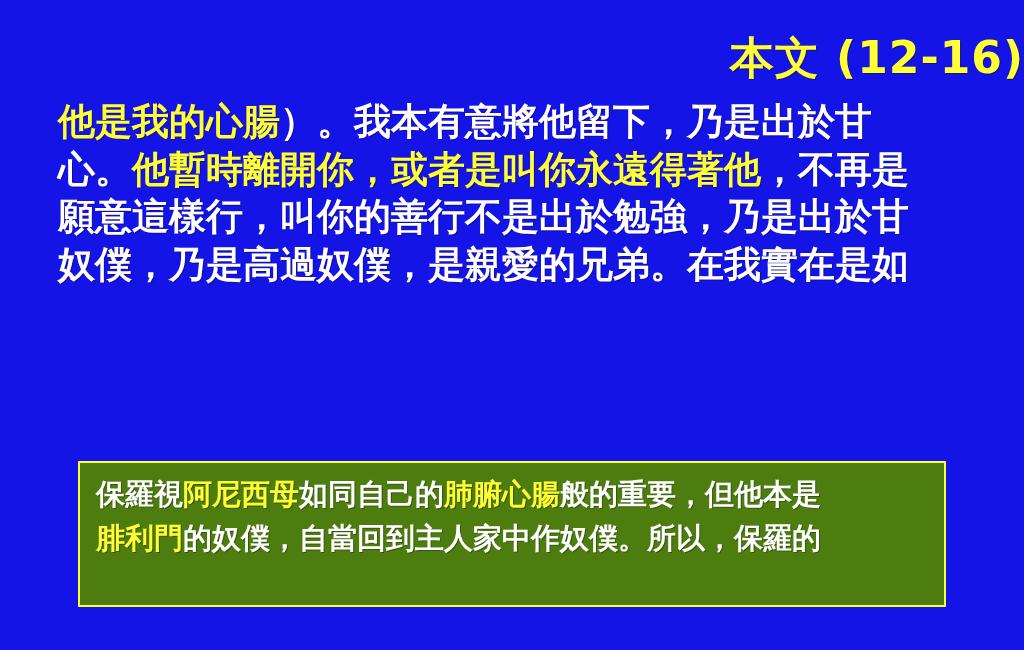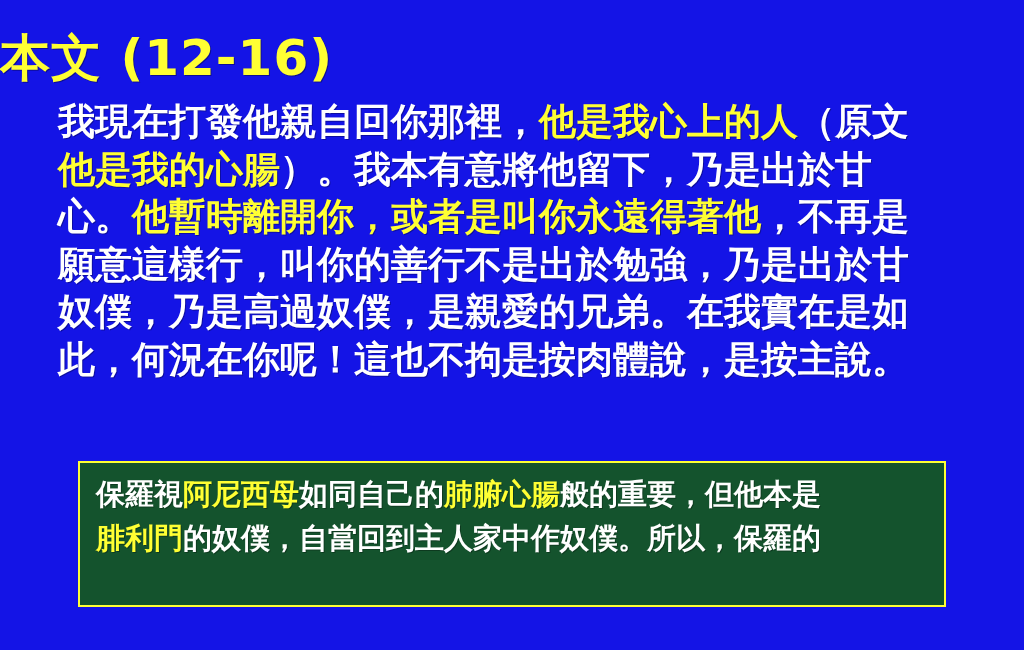--- a/index.html
+++ b/index.html
@@ -18,23 +18,23 @@
     width: 1024px;
     height: 650px;
     background: #1414e6;
     box-sizing: border-box;
   }
   .title {
     position: absolute;
     top: 34px;
     left: 0;
     width: 1024px;
-    text-align: left;
+    text-align: right;
     color: #ffff33;
-    font-size: 50px;
+    font-size: 44px;
     font-weight: bold;
     letter-spacing: 1px;
     line-height: 48px;
     text-shadow: 1px 1px 0 rgba(0,0,0,0.35);
     white-space: nowrap;
   }
   .body-text {
     position: absolute;
     top: 98px;
     left: 58px;
@@ -57,21 +57,21 @@
     color: #ffffff;
   }
   .note-box {
     position: absolute;
     left: 78px;
     top: 461px;
     width: 868px;
     height: 146px;
     border: 2px solid #ffff33;
     box-sizing: border-box;
-    background: #14532d;
+    background: #4d7c0f;
   }
   .note-text {
     position: absolute;
     left: 16px;
     top: 9px;
     width: 836px;
     font-size: 29px;
     font-weight: bold;
     line-height: 44px;
     color: #ffffff;
@@ -83,26 +83,24 @@
   }
 </style>
 </head>
 <body>
 
 <div class="slide">
 
   <div class="title">本文 (12-16)</div>
 
   <div class="body-text">
-      <span class="ln"><span class="wt">我現在打發他親自回你那裡，</span><span class="hl">他是我心上的人</span><span class="wt">（原文</span></span>
       <span class="ln"><span class="hl">他是我的心腸</span><span class="wt">）。我本有意將他留下，乃是出於甘</span></span>
       <span class="ln"><span class="wt">心。</span><span class="hl">他暫時離開你，或者是叫你永遠得著他</span><span class="wt">，不再是</span></span>
       <span class="ln"><span class="wt">願意這樣行，叫你的善行不是出於勉強，乃是出於甘</span></span>
       <span class="ln"><span class="wt">奴僕，乃是高過奴僕，是親愛的兄弟。在我實在是如</span></span>
-      <span class="ln"><span class="wt">此，何況在你呢！這也不拘是按肉體說，是按主說。</span></span>
     </div>
 
   <div class="note-box">
     <div class="note-text">
         <span class="ln"><span class="wt">保羅視</span><span class="hl">阿尼西母</span><span class="wt">如同自己的</span><span class="hl">肺腑心腸</span><span class="wt">般的重要，但他本是</span></span>
         <span class="ln"><span class="hl">腓利門</span><span class="wt">的奴僕，自當回到主人家中作奴僕。所以，保羅的</span></span>
       </div>
   </div>
 
 </div>

